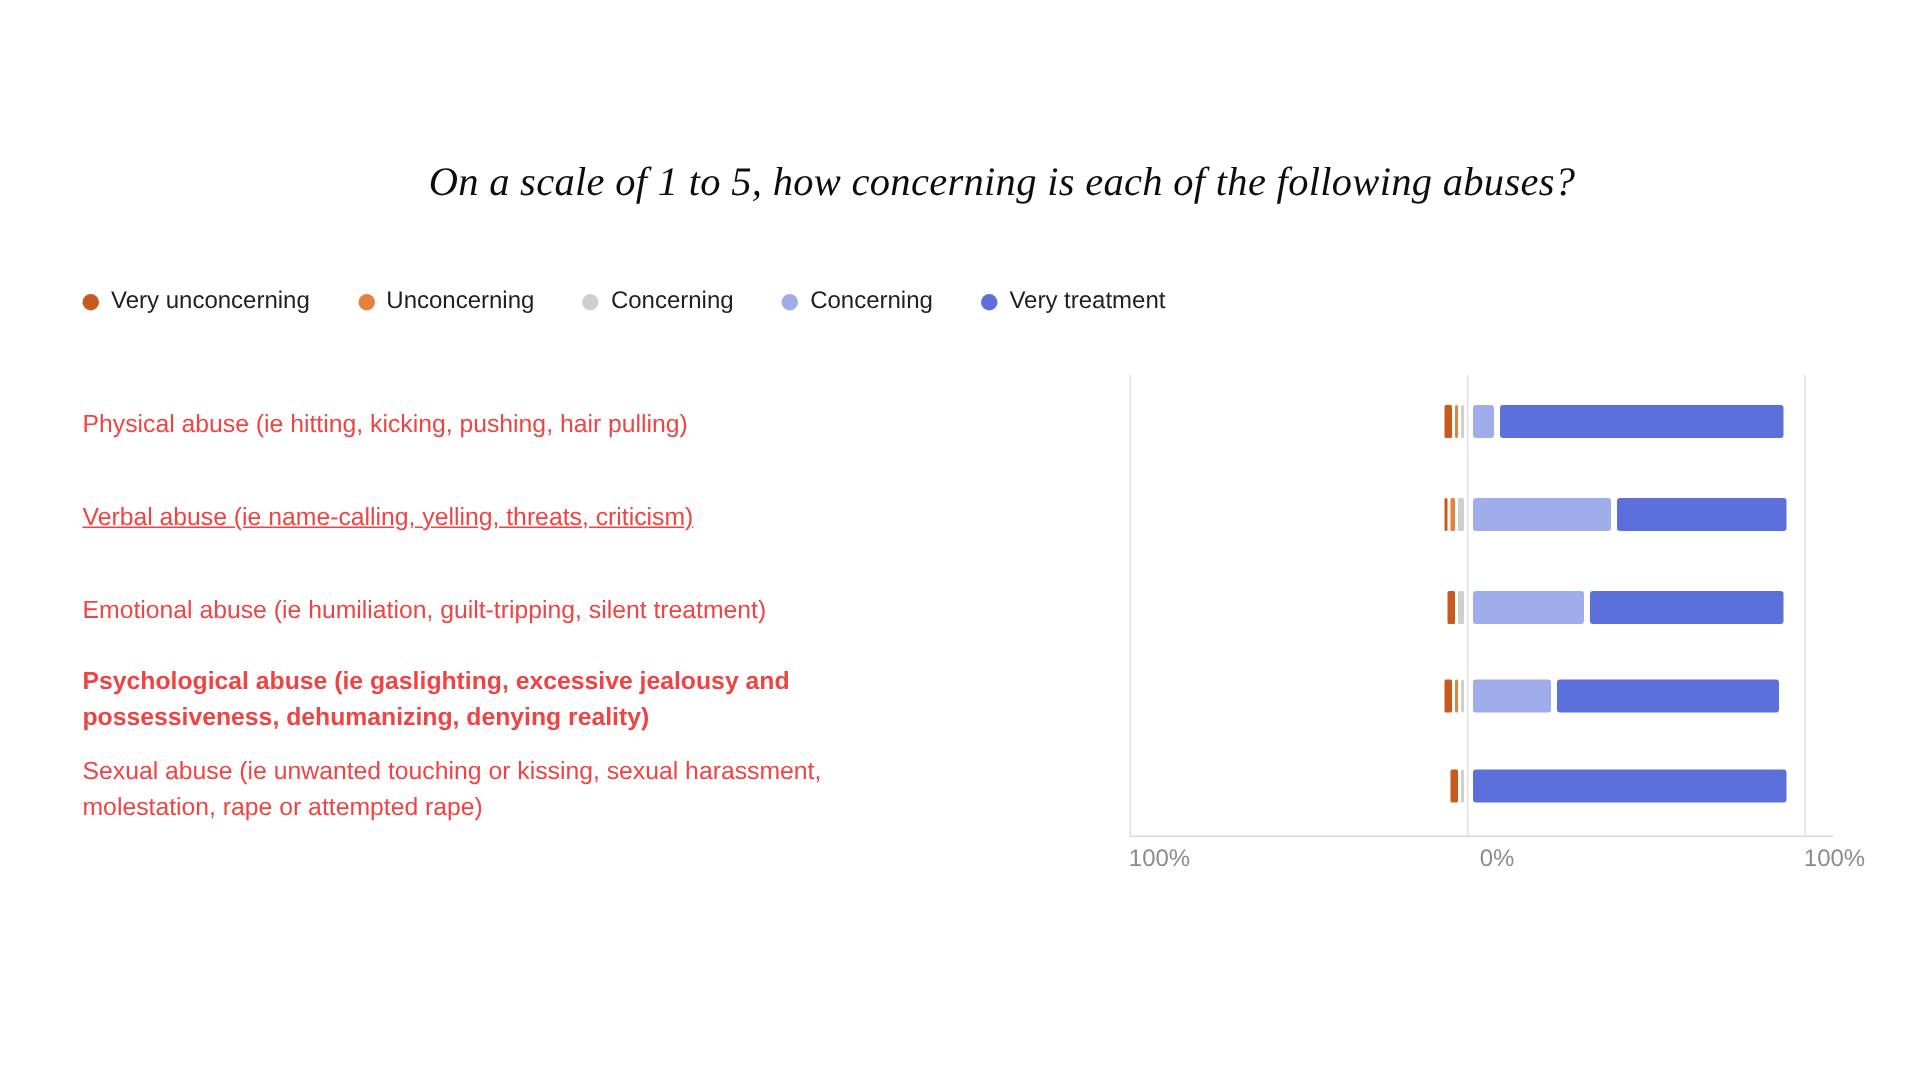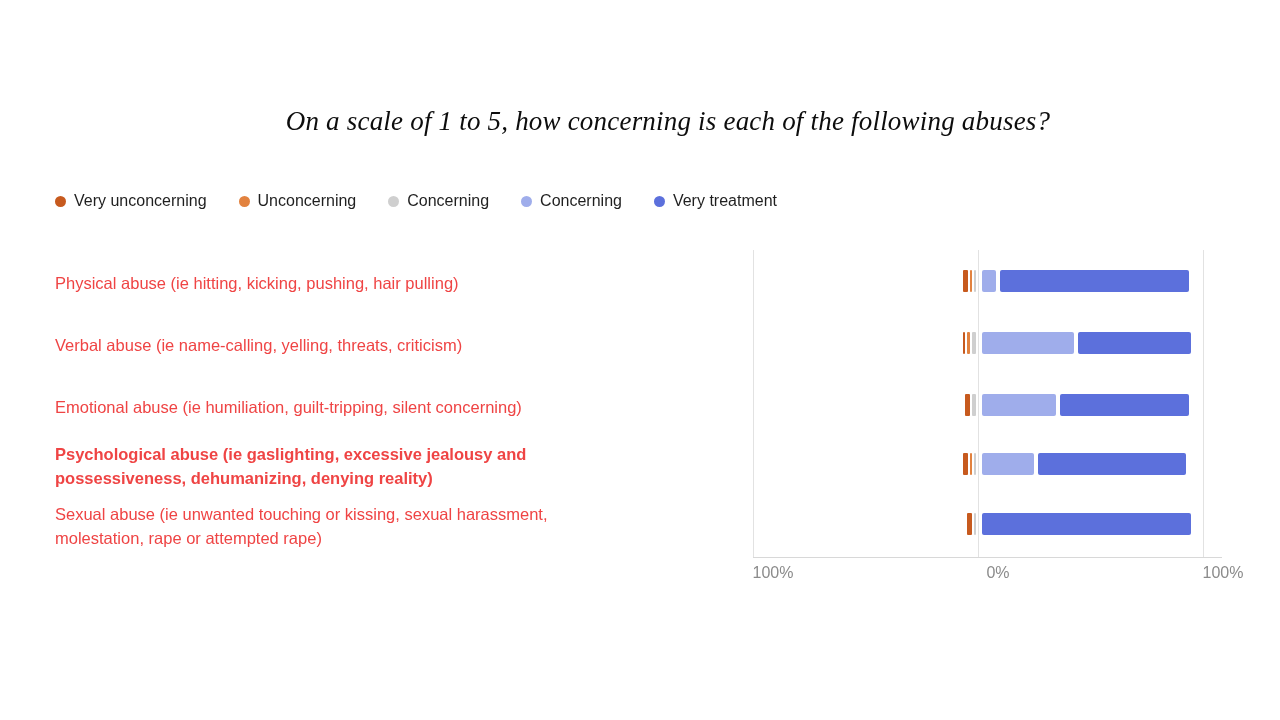--- a/index.html
+++ b/index.html
@@ -52,22 +52,22 @@
 
   <div id="chart">
 
     <div class="gridline" style="left:753px;top:250px;height:307px;"></div>
     <div class="gridline" style="left:978px;top:250px;height:307px;"></div>
     <div class="gridline" style="left:1203px;top:250px;height:307px;"></div>
     <div class="axisline" style="left:753px;top:557px;width:469px;"></div>
 
     <div id="cat-labels">
         <div class="cat-label" style="top: 271px;">Physical abuse (ie hitting, kicking, pushing, hair pulling)</div>
-        <div class="cat-label" style="top: 333px;">Verbal abuse (ie name-calling, yelling, threats, criticism)</div>
-        <div class="cat-label" style="top: 395px;">Emotional abuse (ie humiliation, guilt-tripping, silent concerning)</div>
+        <div class="cat-label" style="top: 333px; text-decoration: underline;">Verbal abuse (ie name-calling, yelling, threats, criticism)</div>
+        <div class="cat-label" style="top: 395px;">Emotional abuse (ie humiliation, guilt-tripping, silent treatment)</div>
         <div class="cat-label" style="top: 442px; font-weight: bold;">Psychological abuse (ie gaslighting, excessive jealousy and
 possessiveness, dehumanizing, denying reality)</div>
         <div class="cat-label" style="top: 502px;">Sexual abuse (ie unwanted touching or kissing, sexual harassment,
 molestation, rape or attempted rape)</div>
       </div>
     <div id="bars">
         <div class="bar-seg" style="left: 973.75px; top: 270px; width: 2.25px; background: rgb(207, 207, 207); border-radius: 1px;"></div>
         <div class="bar-seg" style="left: 969.5px; top: 270px; width: 2.25px; background: rgb(226, 130, 63); border-radius: 1px;"></div>
         <div class="bar-seg" style="left: 963px; top: 270px; width: 4.5px; background: rgb(199, 90, 30); border-radius: 1px;"></div>
         <div class="bar-seg" style="left: 982px; top: 270px; width: 13.5px; background: rgb(159, 173, 235);"></div>

